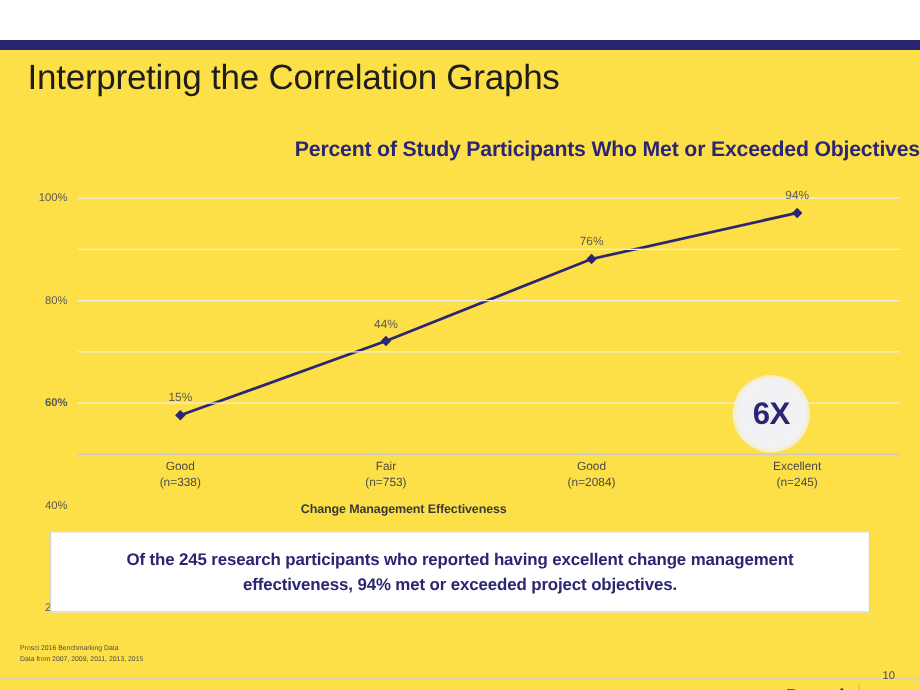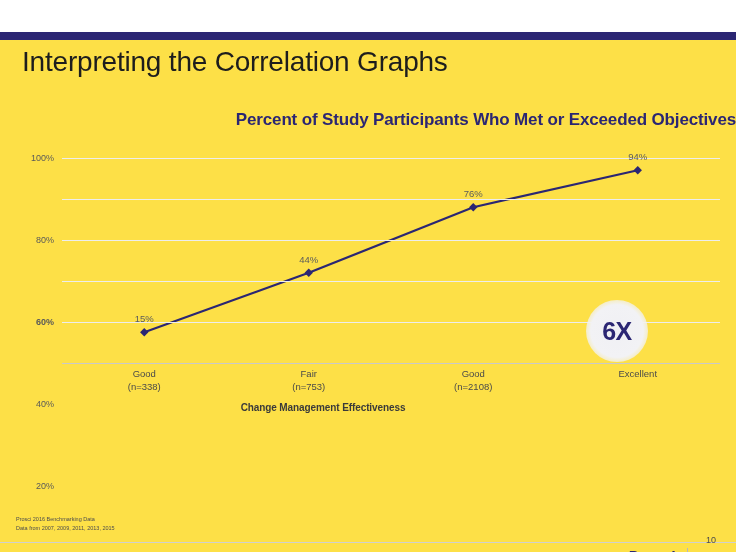--- a/index.html
+++ b/index.html
@@ -193,27 +193,30 @@
         <div class="pt-label" style="left: 575.75px; top: 4.3px;">94%</div>
       </div>
 
     <div class="badge6x">
       <span>6X</span>
     </div>
 
     <div class="xlabels" id="xlabels">
         <div class="xlab"><span>Good</span><span class="n">(n=338)</span></div>
         <div class="xlab"><span>Fair</span><span class="n">(n=753)</span></div>
-        <div class="xlab"><span>Good</span><span class="n">(n=2108)</span></div>
-        <div class="xlab"><span>Excellent</span></div>
+        <div class="xlab"><span>Good</span><span class="n">(n=2084)</span></div>
+        <div class="xlab"><span>Excellent</span><span class="n">(n=245)</span></div>
       </div>
 
     <div class="axis-title">Change Management Effectiveness</div>
   </div>
 
+  <div class="callout">
+    <p>Of the 245 research participants who reported having excellent change management effectiveness, 94% met or exceeded project objectives.</p>
+  </div>
 
   <div class="source">
     <div>Prosci 2016 Benchmarking Data</div>
     <div>Data from 2007, 2009, 2011, 2013, 2015</div>
   </div>
 
   <div class="footer-rule"></div>
   <div class="copyright">© Prosci. All Rights Reserved.</div>
   <div class="brand">Prosci</div>
   <div class="brand-divider"></div>

